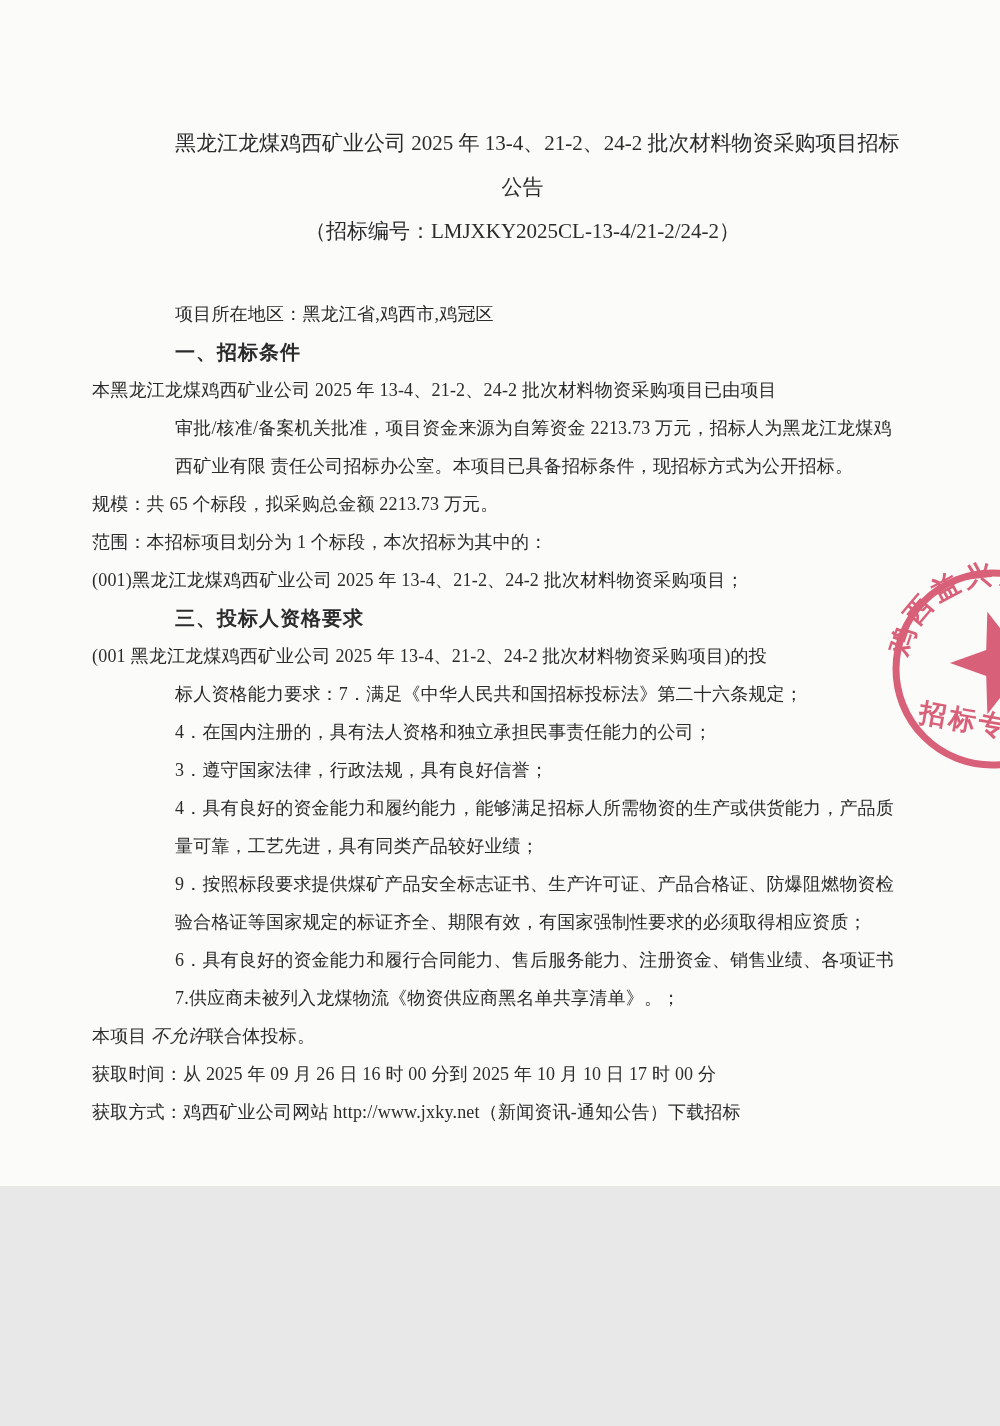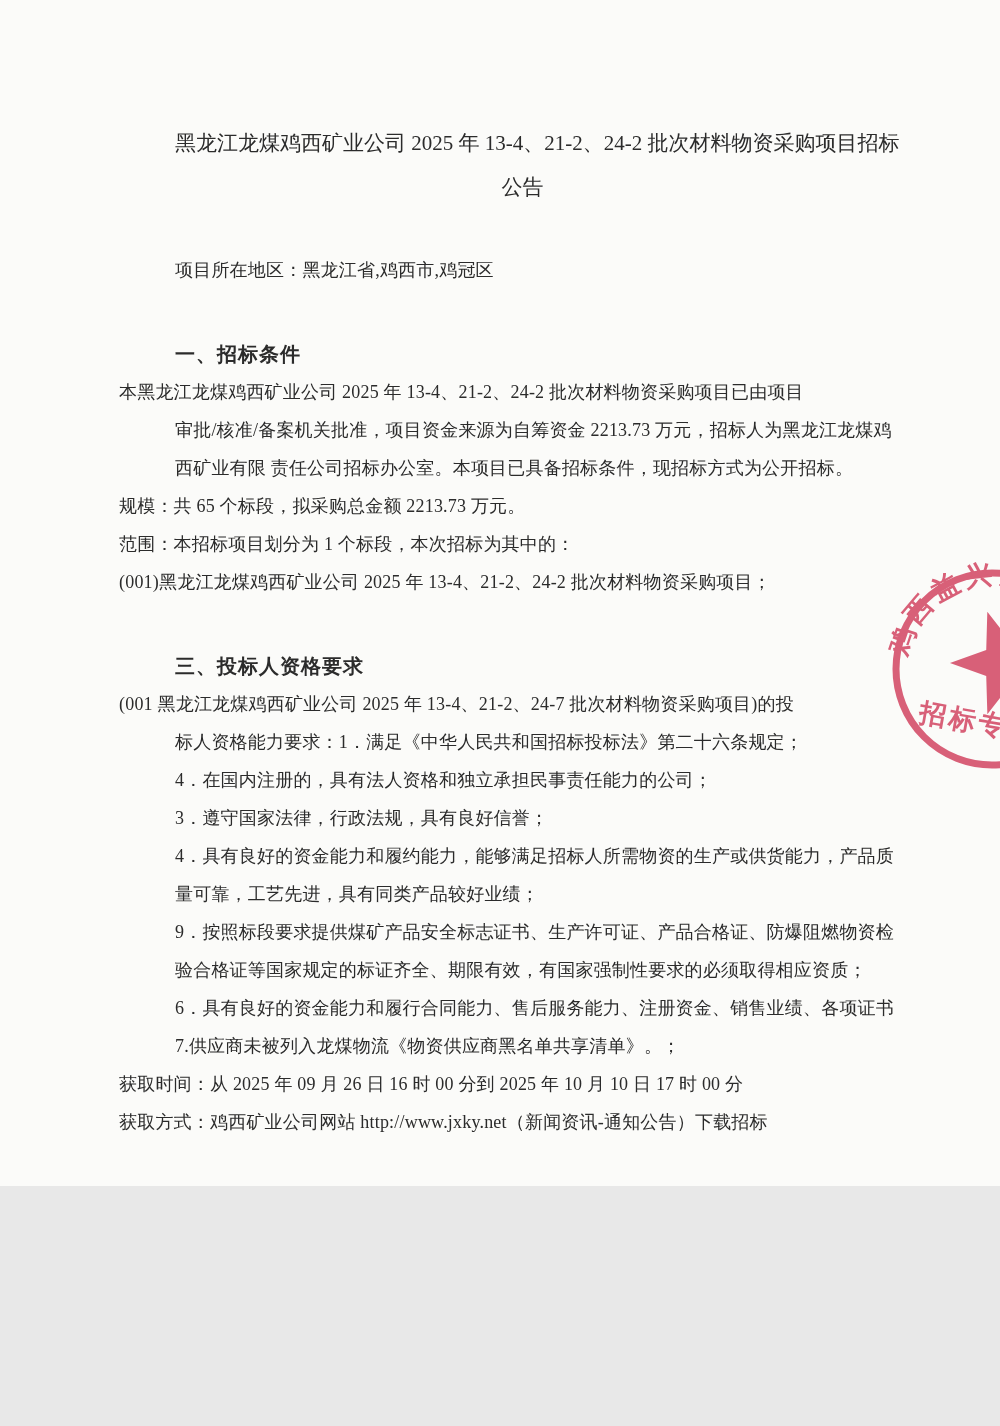--- a/index.html
+++ b/index.html
@@ -21,27 +21,26 @@
   }
   .titleLine.first{margin-top:121px;}
   .gap{height:42px;}
   .row{
     height:38px;line-height:38px;
     padding-left:175px;
     font-size:18px;
     white-space:nowrap;
     letter-spacing:0.2px;
   }
-  .row.indent{padding-left:119px;}
+  .row.indent{padding-left:92px;}
   .hrow{
     font-family:"Liberation Sans","DejaVu Sans",sans-serif;
     font-weight:bold;
     font-size:20px;
     letter-spacing:1px;
-    margin-top:46px;
   }
   .row em{font-style:italic;}
   
   .seal{
     position:absolute;
     left:832px;top:509px;
     width:320px;height:320px;
     opacity:0.9;
     pointer-events:none;
   }
@@ -59,45 +58,47 @@
   .seal .arcText{font-size:27px;letter-spacing:5px;}
   .seal .labelText{font-size:27px;letter-spacing:3px;}
 </style>
 </head>
 <body>
 
 <div class="page">
 
   <div class="titleLine first">黑龙江龙煤鸡西矿业公司 2025 年 13-4、21-2、24-2 批次材料物资采购项目招标</div>
   <div class="titleLine">公告</div>
+  <div class="titleLine">（招标编号：LMJXKY2025CL-13-4/21-2/24-2）</div>
 
   <div class="gap"></div>
 
   <div class="row">项目所在地区：黑龙江省,鸡西市,鸡冠区</div>
 
   <div class="row hrow">一、招标条件</div>
   <div class="row indent">本黑龙江龙煤鸡西矿业公司 2025 年 13-4、21-2、24-2 批次材料物资采购项目已由项目</div>
   <div class="row">审批/核准/备案机关批准，项目资金来源为自筹资金 2213.73 万元，招标人为黑龙江龙煤鸡</div>
   <div class="row">西矿业有限 责任公司招标办公室。本项目已具备招标条件，现招标方式为公开招标。</div>
 
   <div class="row indent">规模：共 65 个标段，拟采购总金额 2213.73 万元。</div>
   <div class="row indent">范围：本招标项目划分为 1 个标段，本次招标为其中的：</div>
   <div class="row indent">(001)黑龙江龙煤鸡西矿业公司 2025 年 13-4、21-2、24-2 批次材料物资采购项目；</div>
 
   <div class="row hrow">三、投标人资格要求</div>
-  <div class="row indent">(001 黑龙江龙煤鸡西矿业公司 2025 年 13-4、21-2、24-7 批次材料物资采购项目)的投</div>
-  <div class="row">标人资格能力要求：1．满足《中华人民共和国招标投标法》第二十六条规定；</div>
+  <div class="row indent">(001 黑龙江龙煤鸡西矿业公司 2025 年 13-4、21-2、24-2 批次材料物资采购项目)的投</div>
+  <div class="row">标人资格能力要求：7．满足《中华人民共和国招标投标法》第二十六条规定；</div>
   <div class="row">4．在国内注册的，具有法人资格和独立承担民事责任能力的公司；</div>
   <div class="row">3．遵守国家法律，行政法规，具有良好信誉；</div>
   <div class="row">4．具有良好的资金能力和履约能力，能够满足招标人所需物资的生产或供货能力，产品质</div>
   <div class="row">量可靠，工艺先进，具有同类产品较好业绩；</div>
   <div class="row">9．按照标段要求提供煤矿产品安全标志证书、生产许可证、产品合格证、防爆阻燃物资检</div>
   <div class="row">验合格证等国家规定的标证齐全、期限有效，有国家强制性要求的必须取得相应资质；</div>
   <div class="row">6．具有良好的资金能力和履行合同能力、售后服务能力、注册资金、销售业绩、各项证书</div>
   <div class="row">7.供应商未被列入龙煤物流《物资供应商黑名单共享清单》。；</div>
+  <div class="row indent"><span>本项目 </span><em>不允许</em><span>联合体投标。</span></div>
 
   <div class="row indent">获取时间：从 2025 年 09 月 26 日  16 时 00 分到 2025 年 10 月 10 日  17 时 00 分</div>
   <div class="row indent">获取方式：鸡西矿业公司网站 http://www.jxky.net（新闻资讯-通知公告）下载招标</div>
 
   <svg class="seal" viewBox="-160 -160 320 320" xmlns="http://www.w3.org/2000/svg">
     <circle class="ring" cx="0" cy="0" r="96"></circle>
     <path id="sealArc" d="M -84.2 -11.8 A 85 85 0 0 1 58 -62.2" fill="none"></path>
     <text class="arcText"><textPath href="#sealArc">鸡西益兴安全</textPath></text>
     <polygon class="star" points="0,-54 -12.9,-17.8 -51.4,-16.7 -20.9,6.8 -31.7,43.7 0,22 31.7,43.7 20.9,6.8 51.4,-16.7 12.9,-17.8" transform="translate(12,-6) rotate(-18)"></polygon>
     <text class="labelText" transform="translate(-74,52) rotate(10)">招标专用</text>

